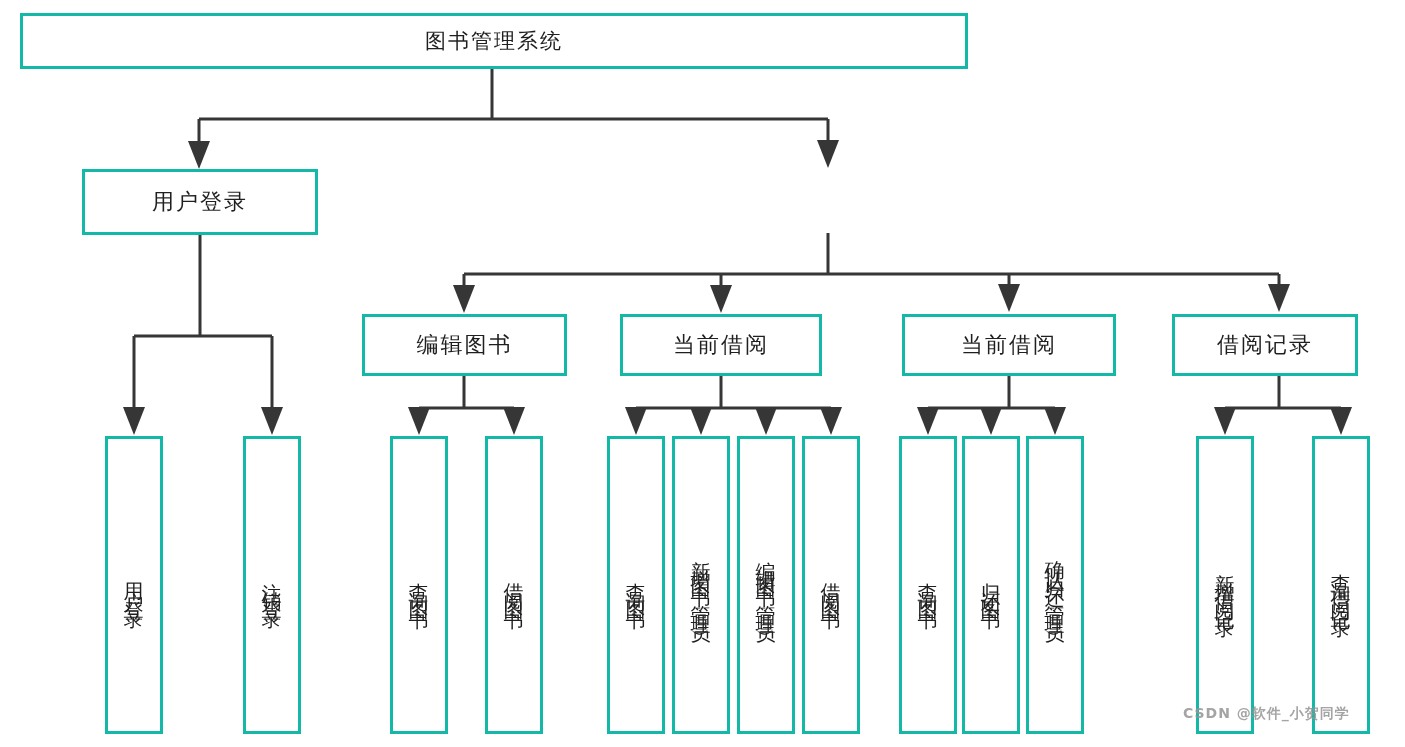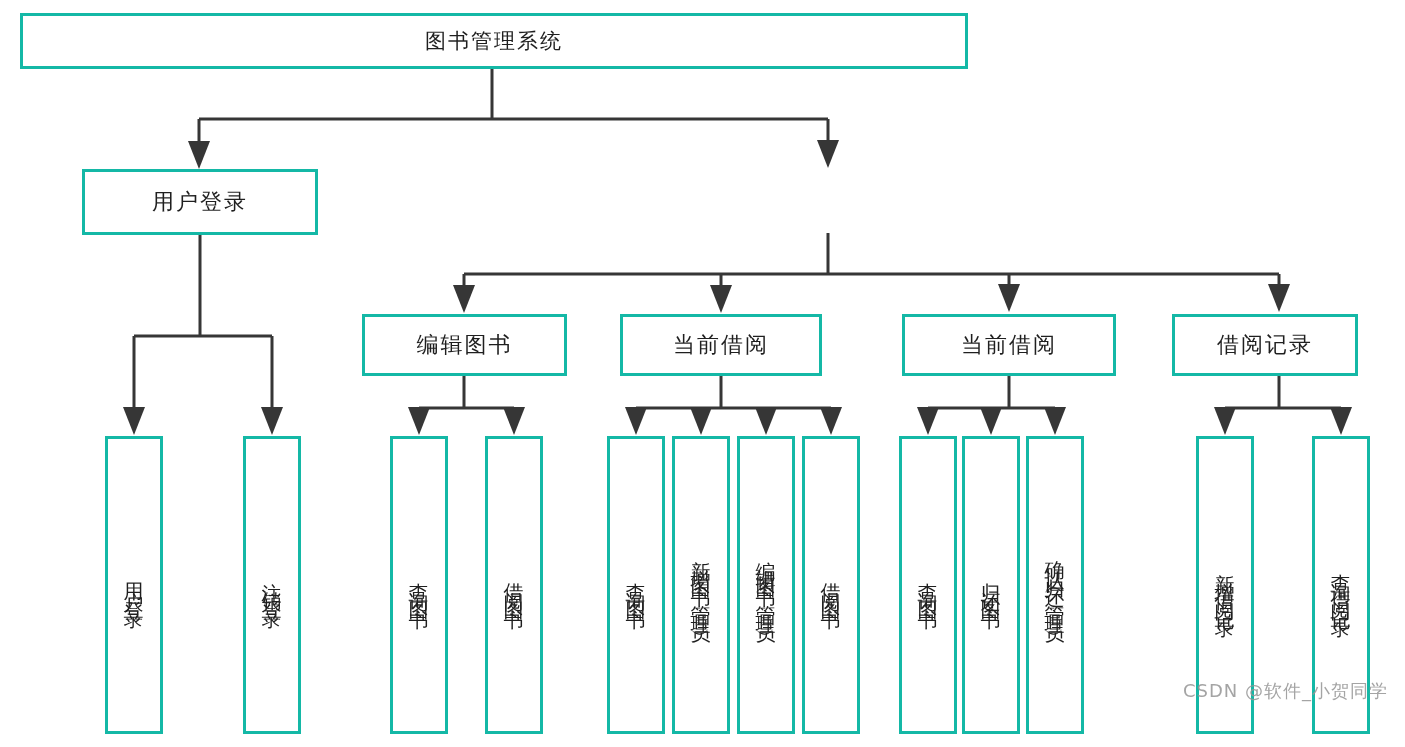--- a/index.html
+++ b/index.html
@@ -13,22 +13,22 @@
     border:3px solid #14b8a6;display:flex;align-items:center;justify-content:center;
     z-index:2;color:#1f1f1f;
   }
   .hlabel{font-size:22px;letter-spacing:2px;white-space:nowrap;color:#1f1f1f;}
   .root .hlabel{font-size:21px;}
   .vtext{
     writing-mode:vertical-rl;text-orientation:mixed;
     font-size:20px;letter-spacing:9px;line-height:1.1;color:#1f1f1f;white-space:nowrap;
   }
   .watermark{
-    position:absolute;left:1183px;top:679px;z-index:5;
-    font-size:18px;letter-spacing:1px;color:rgba(148,148,148,0.85);white-space:nowrap;
+    position:absolute;left:1183px;top:705px;z-index:5;
+    font-size:14px;letter-spacing:1px;color:rgba(148,148,148,0.85);white-space:nowrap;font-weight:bold;
   }
 </style>
 </head>
 <body>
 
 <div class="canvas">
 
   <svg class="wires" width="1405" height="747" viewBox="0 0 1405 747" xmlns="http://www.w3.org/2000/svg">
     <g stroke="#363636" stroke-width="3" fill="none">
 

